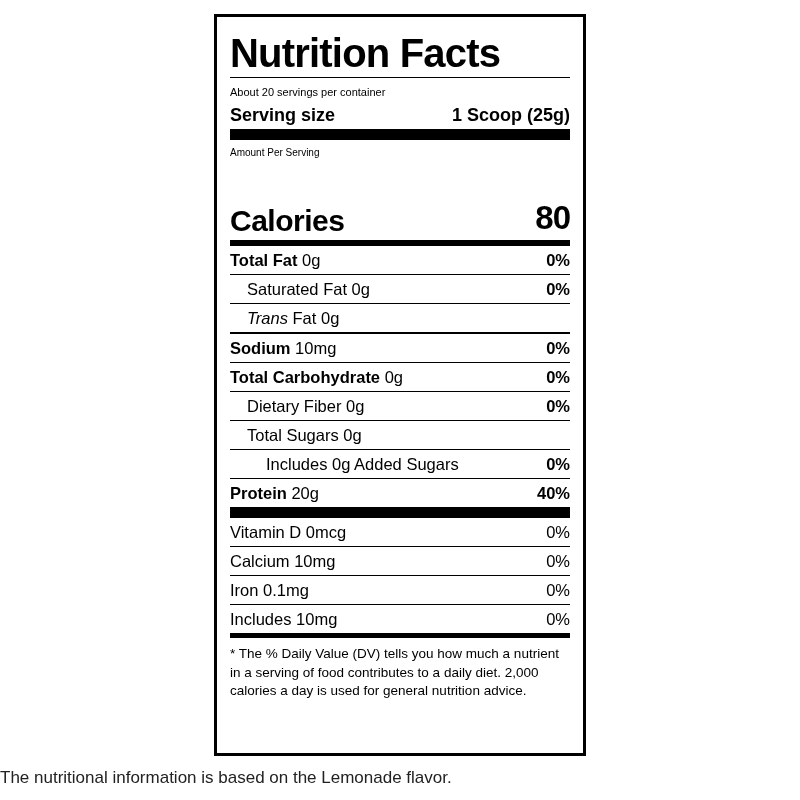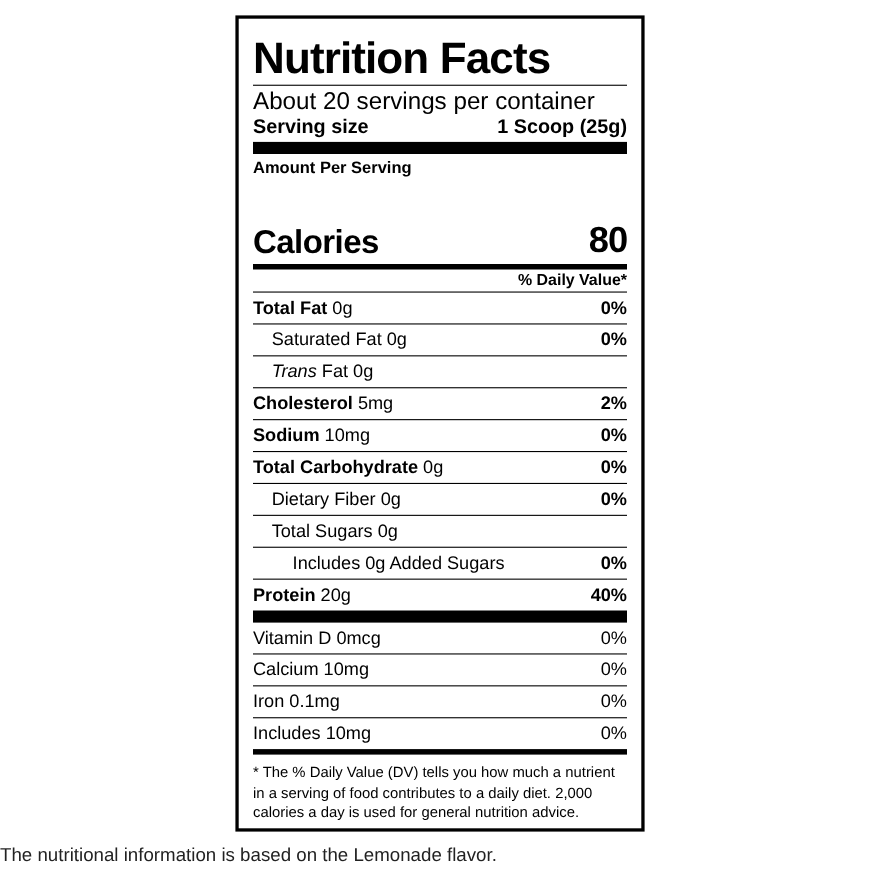--- a/index.html
+++ b/index.html
@@ -45,37 +45,37 @@
     line-height: 44px;
     margin: 4px 0 2px 0;
     font-family: "Liberation Sans", sans-serif;
   }
 
   .rule-thin { border-bottom: 1px solid #000; }
   .rule-med  { border-bottom: 5px solid #000; }
   .rule-thick{ border-bottom: 11px solid #000; }
 
   .servings {
-    font-size: 22px;
+    font-size: 11px;
     line-height: 22px;
     padding: 3px 0 1px 0;
   }
 
   .serving-size {
     display: flex;
     justify-content: space-between;
     align-items: baseline;
     font-size: 18px;
     font-weight: bold;
     padding: 1px 0 3px 0;
   }
 
   .amount-label {
-    font-size: 15px;
-    font-weight: bold;
+    font-size: 10px;
+    font-weight: normal;
     padding: 4px 0 0 0;
     line-height: 18px;
   }
 
   .calories-row {
     display: flex;
     justify-content: space-between;
     align-items: flex-end;
     padding: 0 0 3px 0;
   }
@@ -154,43 +154,38 @@
 
       <div class="amount-label">Amount Per Serving</div>
 
       <div class="calories-row">
         <span class="calories-word">Calories</span>
         <span class="calories-value">80</span>
       </div>
 
       <div class="rule-med"></div>
 
-      <div class="dv-header">% Daily Value*</div>
       <div class="rule-thin"></div>
 
       <div id="nutrient-rows">
           <div class="nrow">
             <span class="nm"><span class="bold-name">Total Fat</span><span> 0g</span></span>
             <span class="pv">0%</span>
           </div>
           <div class="rule-thin"></div>
           <div class="nrow indent1">
             <span class="nm"><span>Saturated Fat</span><span> 0g</span></span>
             <span class="pv">0%</span>
           </div>
           <div class="rule-thin"></div>
           <div class="nrow indent1">
             <span class="nm"><span class=" italic">Trans</span><span> Fat 0g</span></span>
             <span class="pv"></span>
           </div>
           <div class="rule-thin"></div>
-          <div class="nrow">
-            <span class="nm"><span class="bold-name">Cholesterol</span><span> 5mg</span></span>
-            <span class="pv">2%</span>
-          </div>
           <div class="rule-thin"></div>
           <div class="nrow">
             <span class="nm"><span class="bold-name">Sodium</span><span> 10mg</span></span>
             <span class="pv">0%</span>
           </div>
           <div class="rule-thin"></div>
           <div class="nrow">
             <span class="nm"><span class="bold-name">Total Carbohydrate</span><span> 0g</span></span>
             <span class="pv">0%</span>
           </div>

